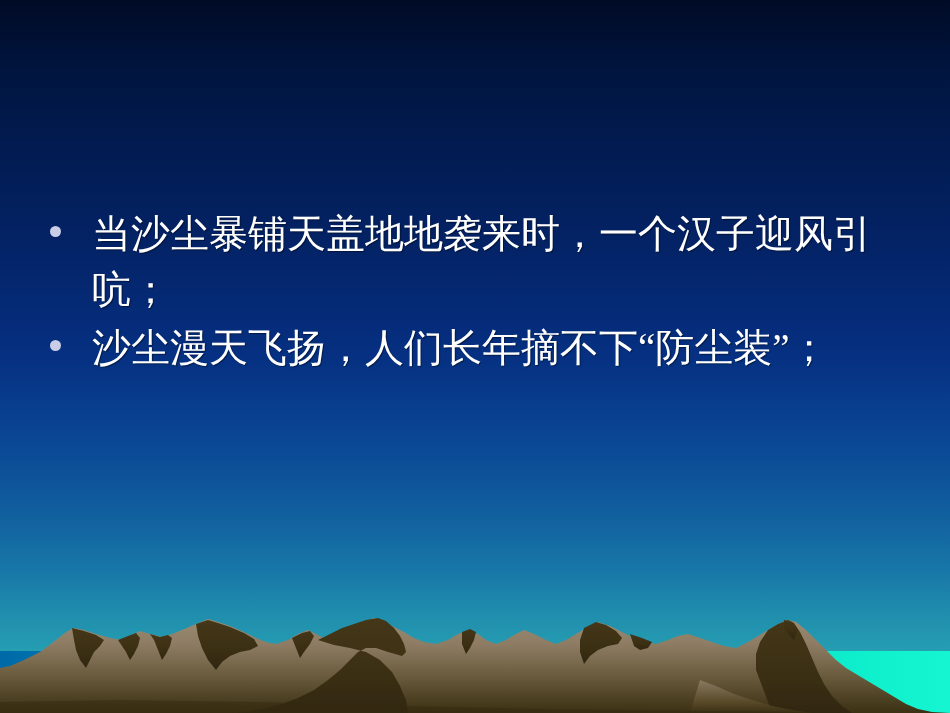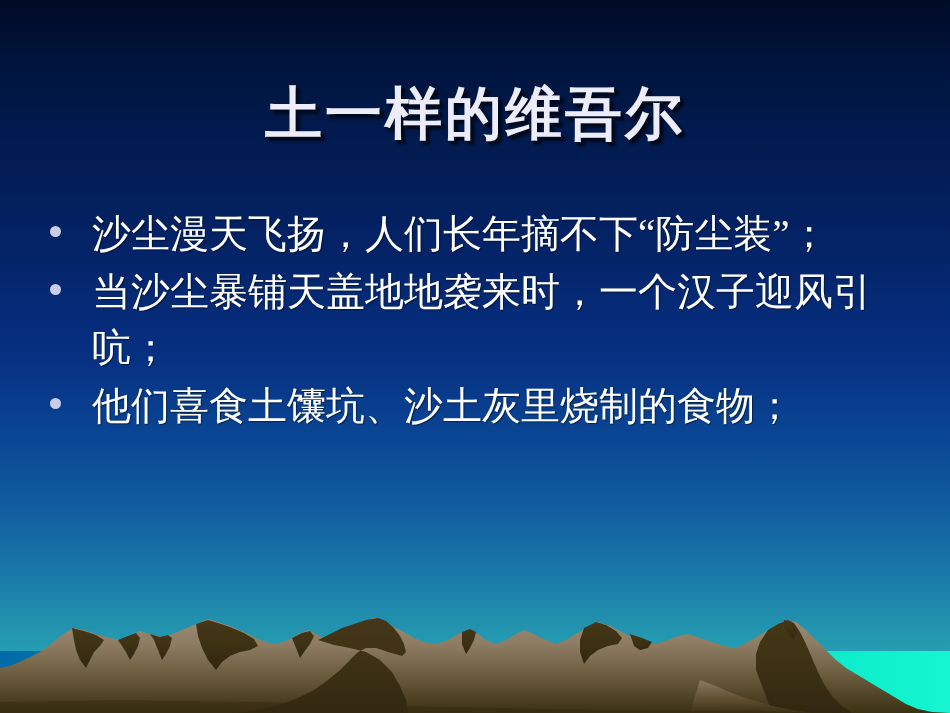--- a/index.html
+++ b/index.html
@@ -209,41 +209,34 @@
 
     <path fill="url(#mtnMid)" d="
       M700,90 L716,96 L734,104 L752,110 L772,116 L792,120 L812,123
       L690,123 Z"></path>
 
     <path fill="#352a10" d="
       M0,112 L120,110 L260,112 L400,116 L540,119 L700,121 L850,123 L950,123
       L950,123 L0,123 Z" opacity="0.55"></path>
   </svg>
 
-  <div id="title">土一样的维吾尔</div>
 
   <div id="body-list">
+
+    <div class="bullet-row">
+      <span class="bullet-mark">
+        <span class="bullet-dot"></span>
+      </span>
+      <span class="bullet-text">当沙尘暴铺天盖地地袭来时，一个汉子迎风引吭；</span>
+    </div>
 
     <div class="bullet-row">
       <span class="bullet-mark">
         <span class="bullet-dot"></span>
       </span>
       <span class="bullet-text">沙尘漫天飞扬，人们长年摘不下“防尘装”；</span>
     </div>
 
-    <div class="bullet-row">
-      <span class="bullet-mark">
-        <span class="bullet-dot"></span>
-      </span>
-      <span class="bullet-text">当沙尘暴铺天盖地地袭来时，一个汉子迎风引吭；</span>
-    </div>
-
-    <div class="bullet-row">
-      <span class="bullet-mark">
-        <span class="bullet-dot"></span>
-      </span>
-      <span class="bullet-text">他们喜食土馕坑、沙土灰里烧制的食物；</span>
-    </div>
 
 
   </div>
 
 </div>
 
 </body></html>

